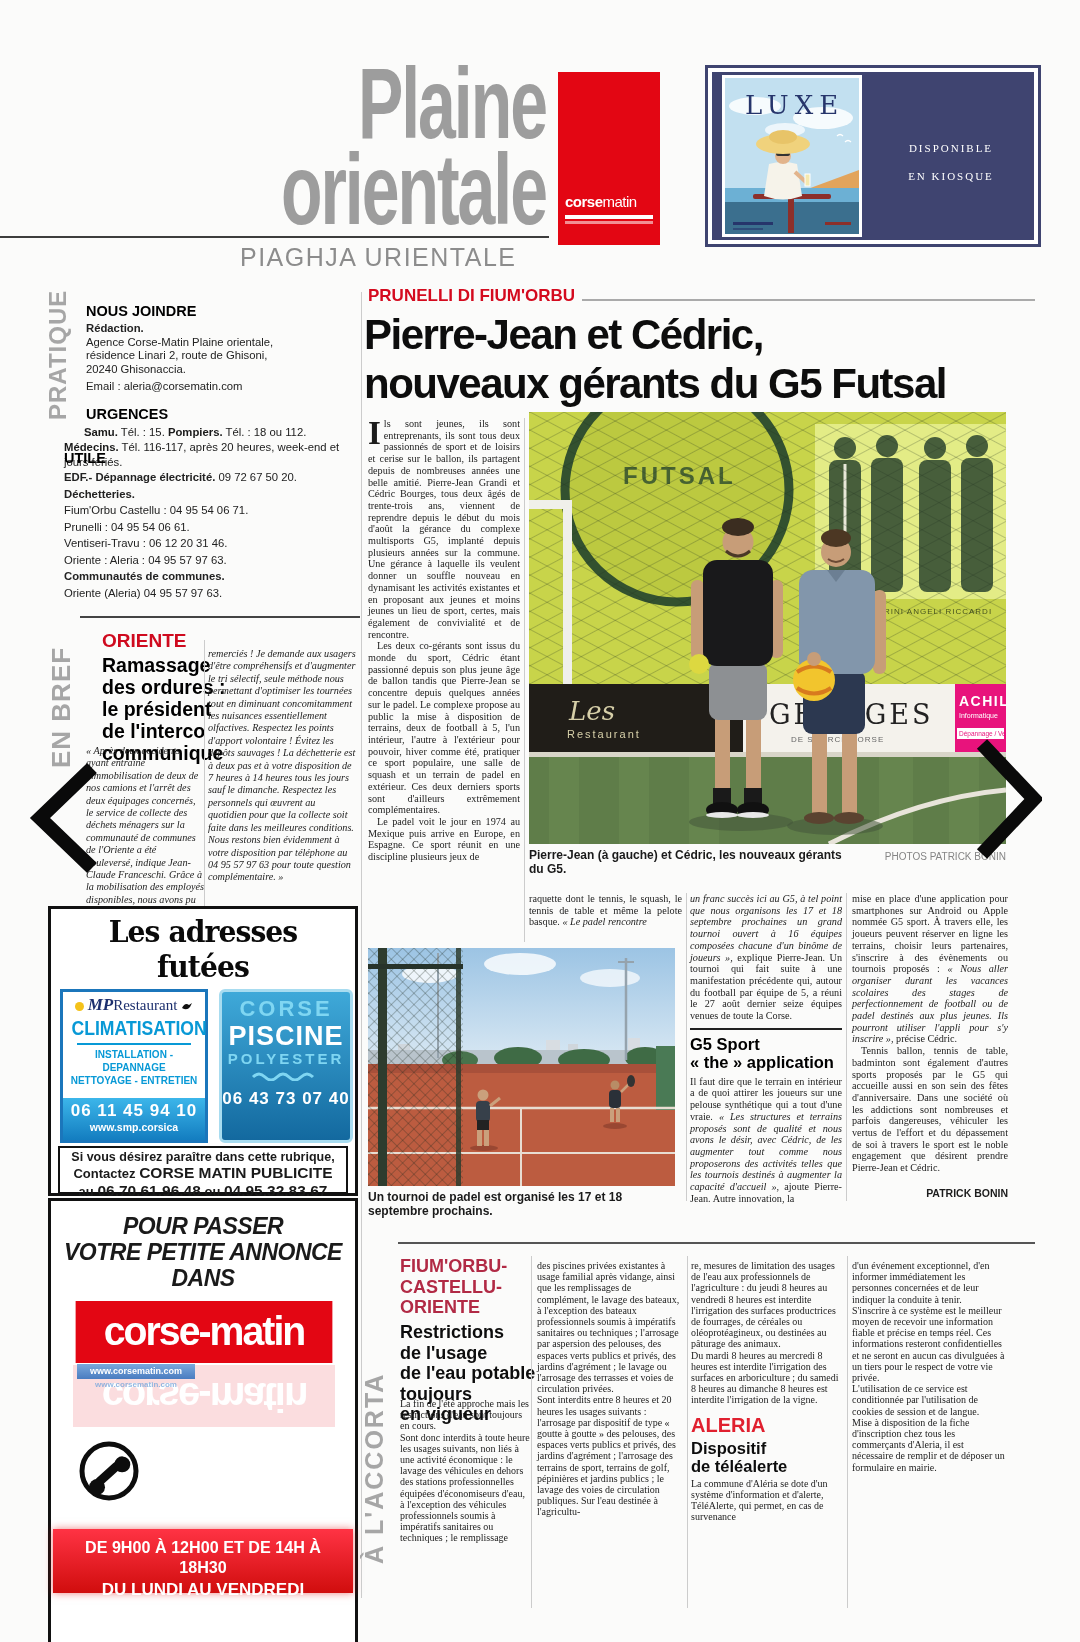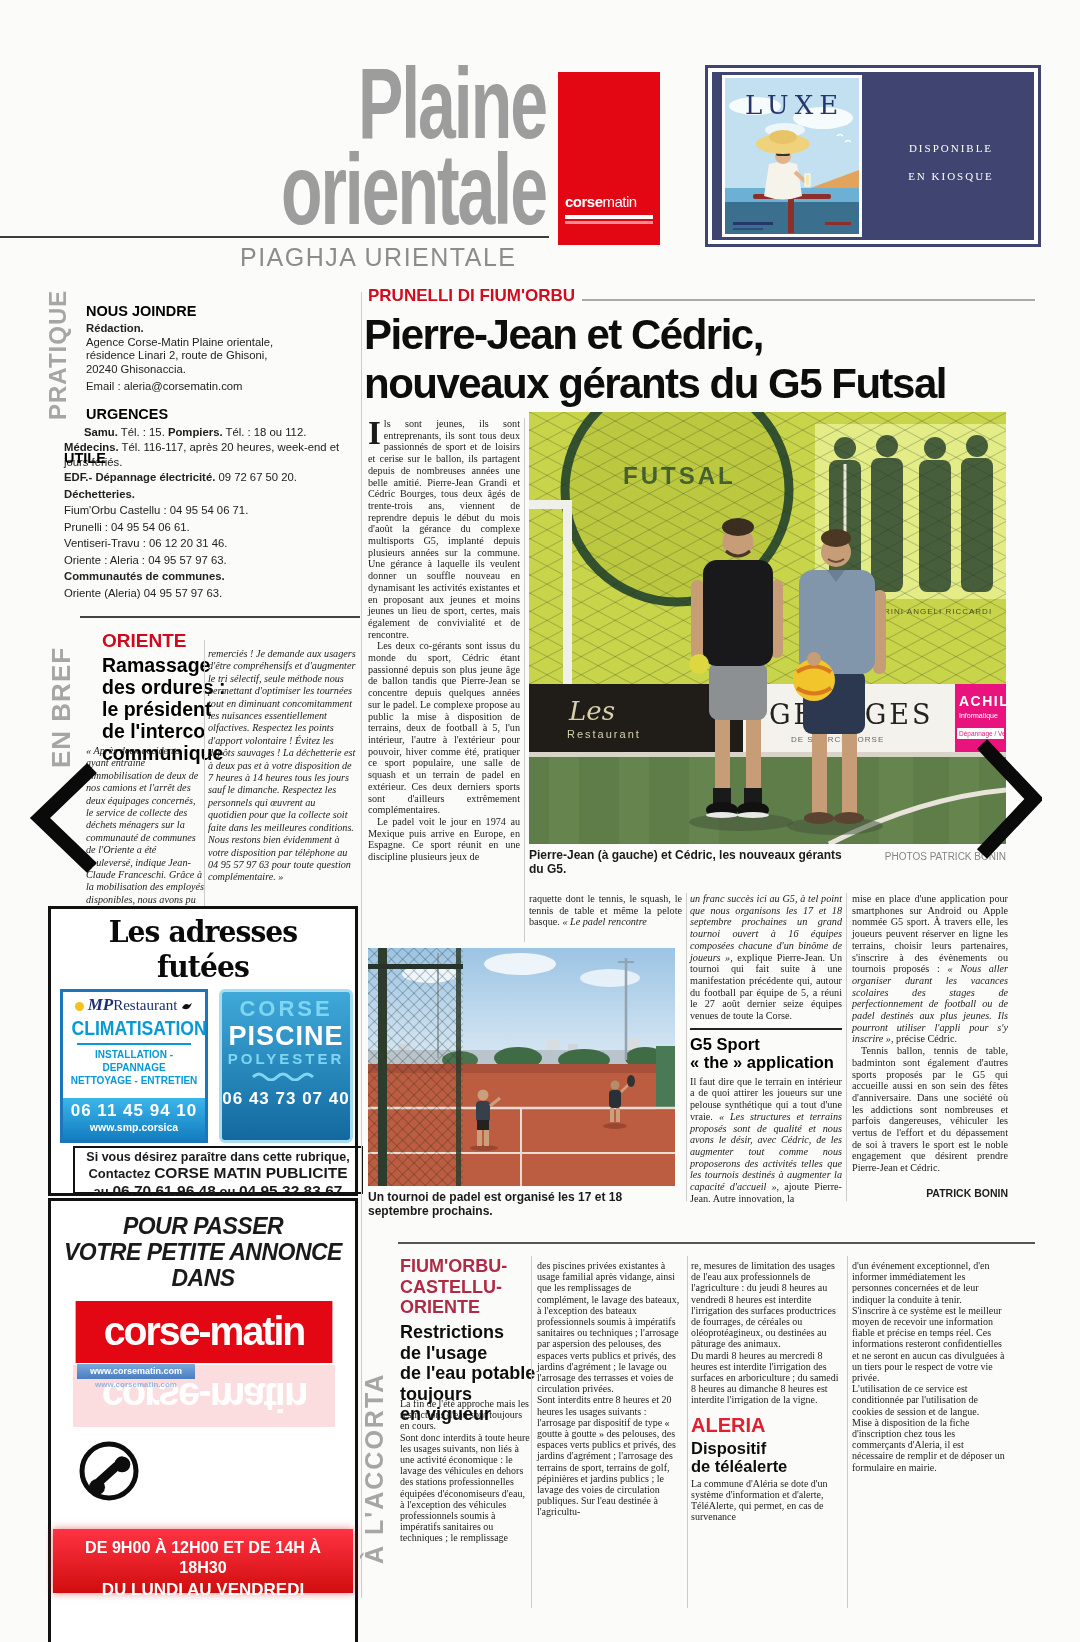--- a/index.html
+++ b/index.html
@@ -52,21 +52,21 @@
   #mp .sep{width:80%;height:2px;background:#0899d6;margin:3px auto}
   #mp .l{color:#0899d6;font-weight:bold;font-size:10px;line-height:13px}
   #mp .strip{position:absolute;left:0;bottom:0;width:100%;height:42px;background:linear-gradient(#3cb6ea,#137dc0);color:#fff}
   #mp .strip .ph{font-size:17px;font-weight:bold;letter-spacing:1px;margin-top:3px}
   #mp .strip .site{font-size:10.5px;font-weight:bold}
   #pisc{position:absolute;left:168px;top:80px;width:134px;height:154px;border:3px solid #a8dcf0;border-radius:6px;box-sizing:border-box;background:linear-gradient(#3fa9d9,#13699f);text-align:center;color:#fff}
   #pisc .c{color:#7fd6f2;font-weight:bold;font-size:22px;letter-spacing:3px;margin-top:4px}
   #pisc .p{font-weight:bold;font-size:27px;letter-spacing:1px;line-height:28px}
   #pisc .poly{color:#7fd6f2;font-weight:bold;font-size:15px;letter-spacing:3px}
   #pisc .ph{font-weight:bold;font-size:17px;letter-spacing:1px;margin-top:4px}
-  #adr-contact{position:absolute;left:22px;top:237px;width:290px;height:48px;border:2px solid #111;box-sizing:border-box;text-align:center}
+  #adr-contact{position:absolute;left:7px;top:237px;width:290px;height:48px;border:2px solid #111;box-sizing:border-box;text-align:center}
   #adr-contact .l1{font-size:12.5px;font-weight:bold;margin-top:2px}
   #adr-contact .l2{font-size:13px;font-weight:bold}
   #adr-contact .big{font-size:15.5px}
   
   #ann{left:48px;top:1198px;width:310px;height:516px;border:3px solid #111;box-sizing:border-box;background:#fff}
   #ann .head{position:absolute;left:0;top:12px;width:100%;text-align:center;font-style:italic;font-weight:bold;font-size:23px;line-height:26px;white-space:pre-line;letter-spacing:-.5px}
   #ann .logo{position:absolute;left:22px;top:100px;width:262px;height:62px;background:#e30613;color:#fff;text-align:center;font-weight:bold;font-size:40px;line-height:60px;letter-spacing:-2px;transform:scaleX(.98)}
   #ann .refl{position:absolute;left:22px;top:164px;width:262px;height:62px;background:#e30613;color:#fff;text-align:center;font-weight:bold;font-size:40px;line-height:60px;letter-spacing:-2px;transform:scaleY(-1);opacity:.13;z-index:1}
   #ann .url{position:absolute;left:26px;top:163px;width:118px;height:15px;background:linear-gradient(#7aa8dc,#4a7cc0);color:#fff;font-size:9px;font-weight:bold;text-align:center;line-height:15px;z-index:2}
   #ann .url2{position:absolute;left:26px;top:179px;width:118px;height:12px;color:#7aa8dc;font-size:8px;font-weight:bold;text-align:center;z-index:2;opacity:.8}

